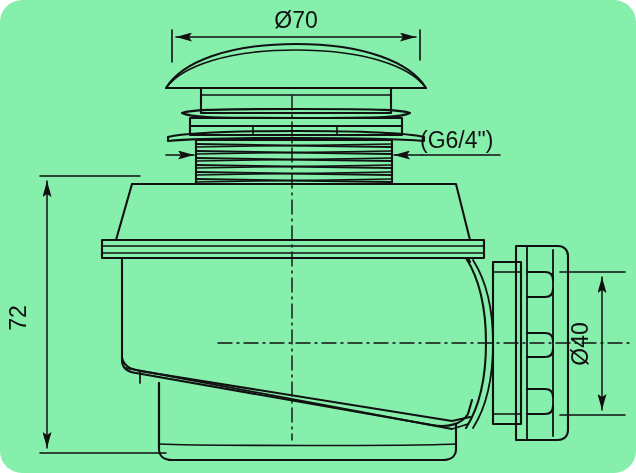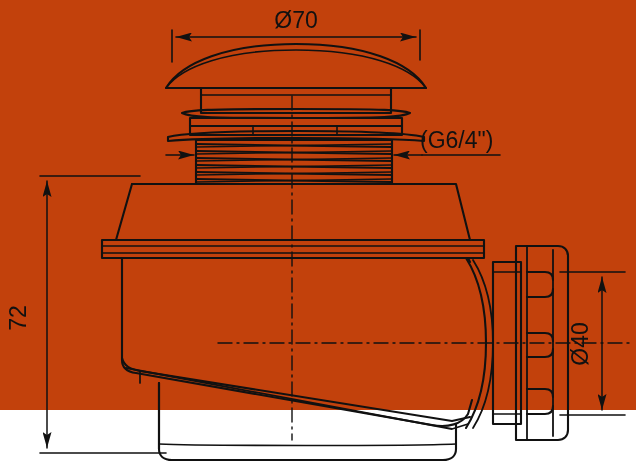--- a/index.html
+++ b/index.html
@@ -1,18 +1,18 @@
 <!DOCTYPE html>
 <html><head>
 <meta charset="utf-8">
 <style>
   html,body{margin:0;padding:0;background:#ffffff;}
   body{width:636px;height:473px;overflow:hidden;
        font-family:"Liberation Sans", sans-serif;}
-  #stage{position:relative;width:636px;height:410px;background:#c2410c;}
+  #stage{position:relative;width:636px;height:473px;background:#86efac;border-radius:22px;}
   svg{display:block;}
   .dimtext{font-family:"Liberation Sans", sans-serif;font-size:23px;fill:#111;}
 </style>
 </head>
 <body>
 
 <div id="stage">
 <svg width="636" height="473" viewBox="0 0 636 473">
 
   <defs>

